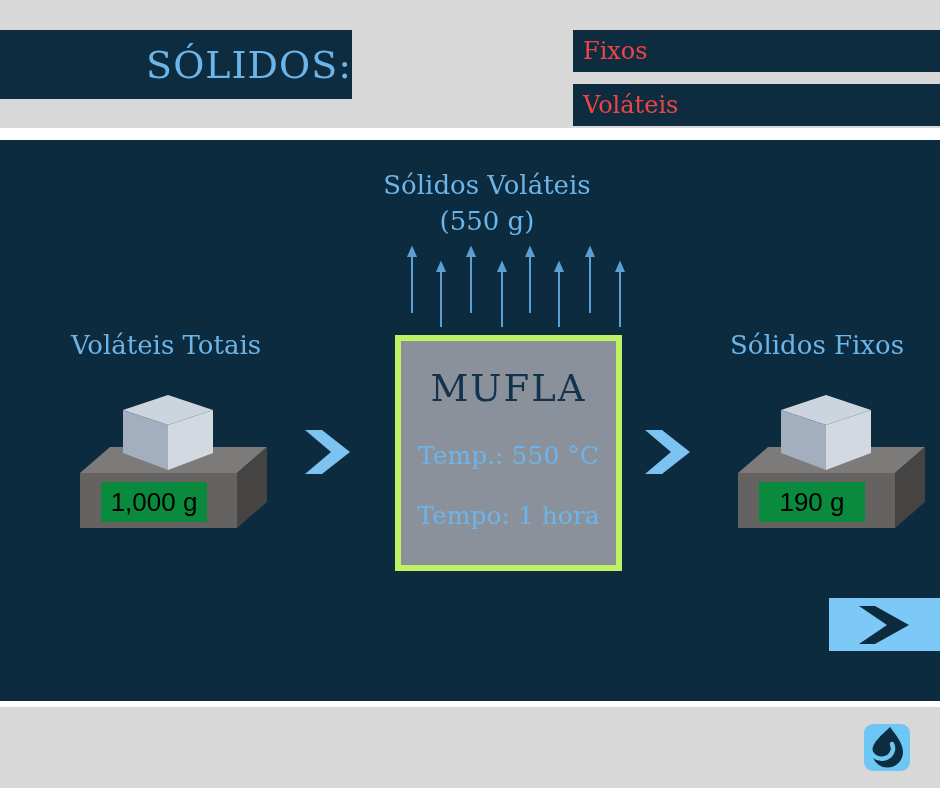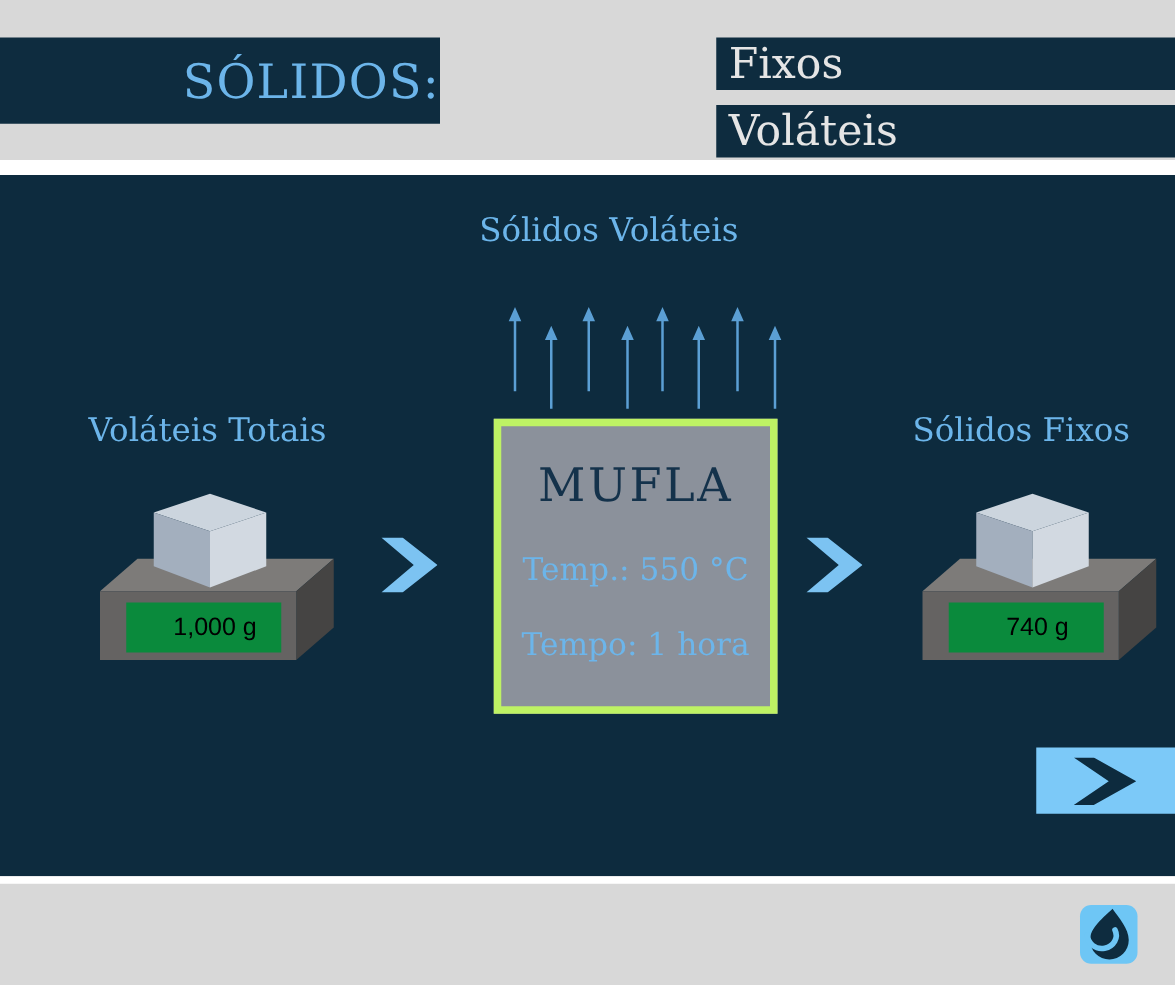--- a/index.html
+++ b/index.html
@@ -13,21 +13,21 @@
     position:absolute;left:0;top:30px;width:352px;height:69px;
     background:#0e2c3f;display:flex;align-items:center;justify-content:flex-end;
     box-sizing:border-box;
   }
   .title-box span{color:#6cb5ea;font-size:38px;letter-spacing:1px;}
   .side-bar{
     position:absolute;left:573px;width:367px;height:42px;
     background:#0e2c3f;display:flex;align-items:center;
     box-sizing:border-box;padding-left:10px;
   }
-  .side-bar span{color:#e5e5e5;font-size:34px;}
+  .side-bar span{color:#ef4444;font-size:24px;}
   .bar-fixos{top:30px;}
   .bar-volateis{top:84px;}
   .white-band-top{position:absolute;left:0;top:128px;width:940px;height:12px;background:#ffffff;}
   .white-band-bottom{position:absolute;left:0;top:701px;width:940px;height:6px;background:#ffffff;}
 
   
   .panel{
     position:absolute;left:0;top:140px;width:940px;height:561px;
     background:#0d2b3e;
   }
@@ -62,22 +62,22 @@
   .mufla-temp{top:100px;}
   .mufla-time{top:160px;}
 
   
   .scale{position:absolute;top:250px;width:192px;height:140px;}
   .scale-left{left:78px;}
   .scale-right{left:736px;}
   .scale-display{
     position:absolute;left:23px;top:92px;width:106px;height:40px;
     background:#0a8a3c;color:#000;
-    font-family:"Liberation Sans", sans-serif;font-size:20px;
-    line-height:40px;text-align:center;padding-left:18px;
+    font-family:"Liberation Sans", sans-serif;font-size:26px;
+    line-height:40px;text-align:center;
   }
 
   
   .chev{position:absolute;top:290px;}
   .chev-left{left:305px;}
   .chev-right{left:645px;}
   .next-button{
     position:absolute;left:829px;top:458px;width:111px;height:53px;
     background:#7cc9f8;cursor:pointer;
   }
@@ -101,20 +101,21 @@
 </div>
 <div class="side-bar bar-volateis">
   <span>Voláteis</span>
 </div>
 
 <div class="white-band-top"></div>
 
 <div class="panel">
 
   <div class="center-label vol-line1">Sólidos Voláteis</div>
+  <div class="center-label vol-line2">(550 g)</div>
 
   <svg class="evap-arrows" width="235" height="85">
     <g stroke="#5b9fd4" stroke-width="2" fill="#5b9fd4">
       <line x1="12" y1="68" x2="12" y2="9"></line>
         <polygon points="8.5,11 15.5,11 12,3"></polygon>
       <line x1="41" y1="82" x2="41" y2="24"></line>
         <polygon points="37.5,26 44.5,26 41,18"></polygon>
       <line x1="71" y1="68" x2="71" y2="9"></line>
         <polygon points="67.5,11 74.5,11 71,3"></polygon>
       <line x1="102" y1="82" x2="102" y2="24"></line>
@@ -147,21 +148,21 @@
 
   <div class="scale scale-right">
     <svg width="192" height="140">
       <polygon points="32,57 189,57 159,83 2,83" fill="#7d7b79"></polygon>
       <polygon points="159,83 189,57 189,112 159,138" fill="#454443"></polygon>
       <rect x="2" y="83" width="157" height="55" fill="#656362"></rect>
       <polygon points="90,5 135,20 90,35 45,20" fill="#ccd5de"></polygon>
       <polygon points="45,20 90,35 90,80 45,63" fill="#a3afbe"></polygon>
       <polygon points="90,35 135,20 135,63 90,80" fill="#d2d9e1"></polygon>
     </svg>
-    <div class="scale-display">740 g</div>
+    <div class="scale-display">190 g</div>
   </div>
 
   <div class="mufla">
     <div class="mufla-title">MUFLA</div>
     <div class="mufla-line mufla-temp">Temp.: 550 °C</div>
     <div class="mufla-line mufla-time">Tempo: 1 hora</div>
   </div>
 
   <svg class="chev chev-left" width="45" height="44">
     <polygon points="0,0 17,0 45,22 17,44 0,44 26,22" fill="#7cc3f2"></polygon>

